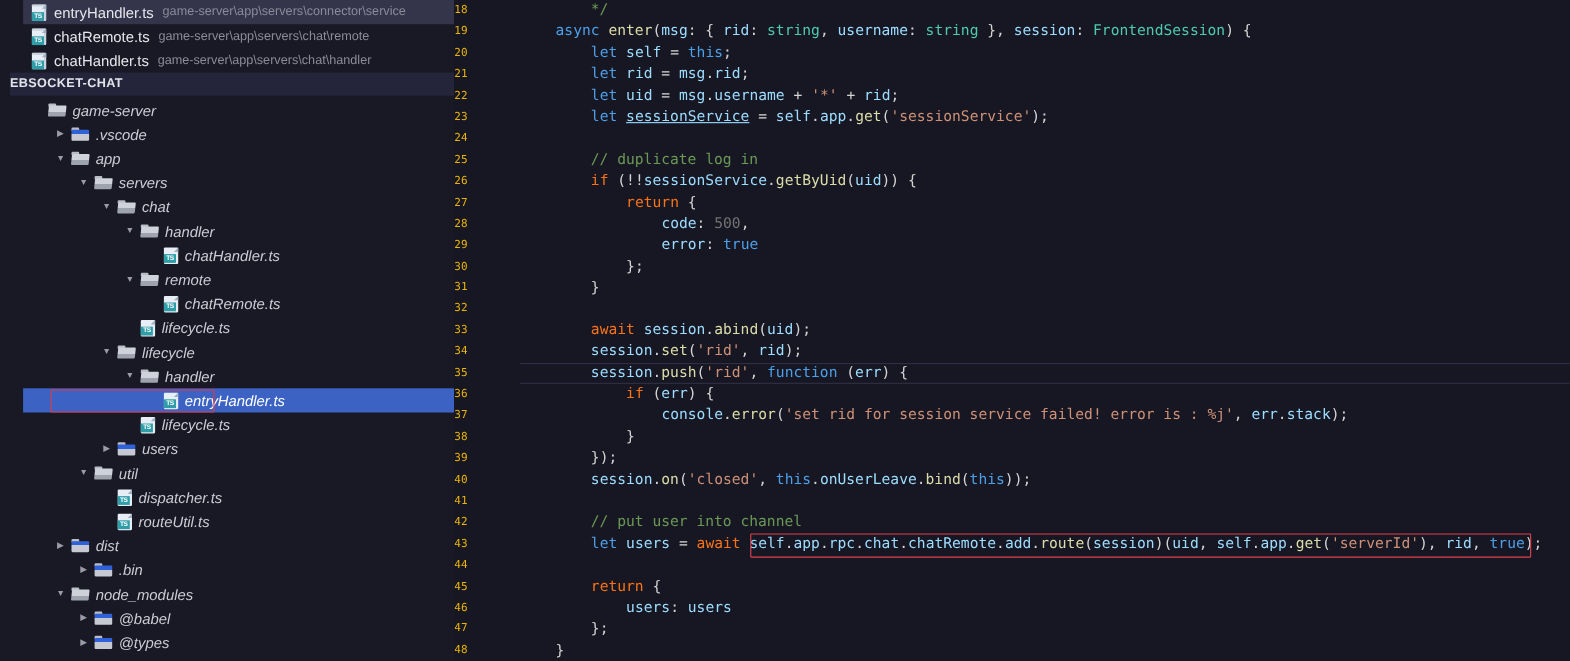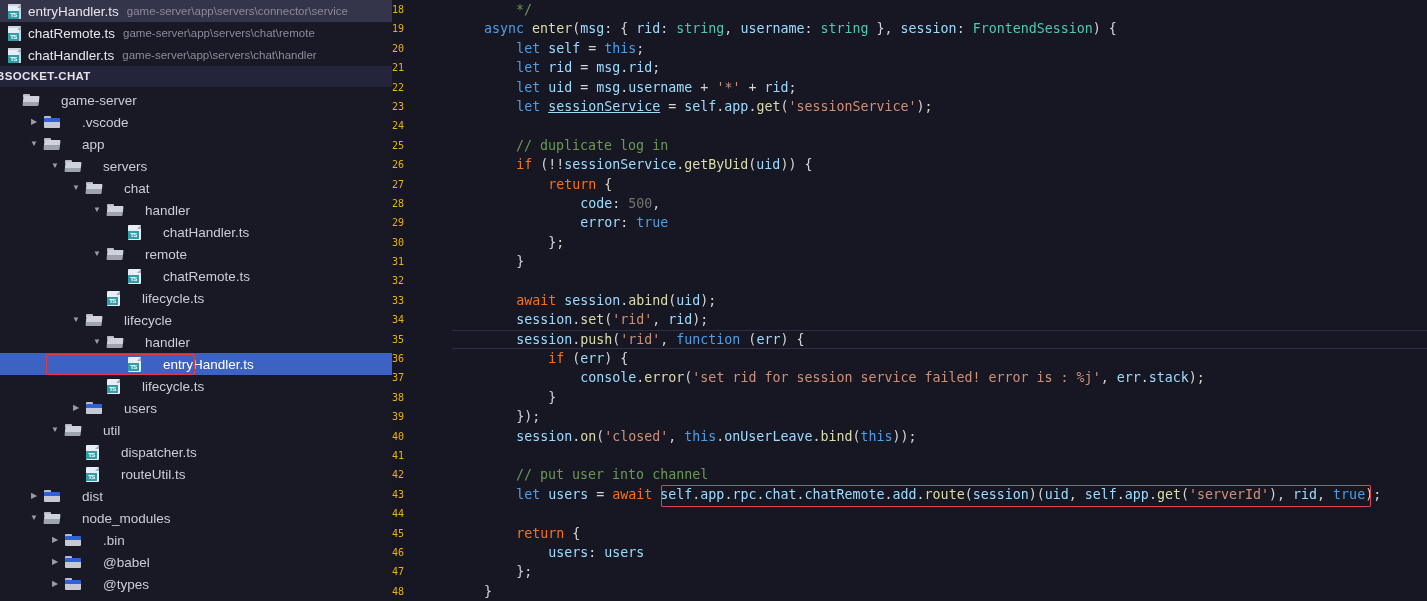--- a/index.html
+++ b/index.html
@@ -7,21 +7,21 @@
     width:1427px;height:601px;overflow:hidden;
     background:#1b1b26;
     font-family:"Liberation Sans",sans-serif;
     -webkit-font-smoothing:antialiased;
   }
   .app{display:flex;width:1427px;height:601px;}
 
   
   .sidebar{
     width:392px;height:601px;background:#191925;
-    position:relative;flex:0 0 392px;overflow:hidden;
+    position:relative;flex:0 0 392px;overflow:hidden;padding-left:21px;
   }
   .qopen{position:relative;}
   .qrow{
     height:22px;display:flex;align-items:center;
     padding-left:8px;font-size:13.5px;color:#d4d4dc;white-space:nowrap;
   }
   .qrow.sel{background:#34344a;}
   .ts-icon{
     width:13px;height:15px;flex:0 0 13px;margin-right:7px;position:relative;
     background:#e8eef5;border-radius:1px;
@@ -70,21 +70,21 @@
     position:absolute;left:0;top:0;width:7px;height:3px;border-radius:1px 1px 0 0;
     background:#b9bcc6;
   }
   .folder.open .body{
     background:linear-gradient(#cfd2da 0 55%,#9fa3ad 55% 100%);
     transform:skewX(-6deg);
   }
   .folder.closed .body{
     background:linear-gradient(#2f62d8 0 38%,#c6c9d2 38% 100%);
   }
-  .tlabel{margin-left:16px;}
+  .tlabel{margin-left:0;font-style:italic;}
   .tfile{
     width:13px;height:15px;flex:0 0 13px;margin-right:6px;position:relative;
     background:#e8eef5;border-radius:1px;
   }
   .tfile:after{
     content:"TS";position:absolute;left:0;bottom:1px;
     width:11px;height:8px;background:#2f9ea8;color:#fff;
     font-size:6px;line-height:8px;text-align:center;font-weight:700;
     letter-spacing:-0.5px;
   }
@@ -332,38 +332,38 @@
           <span style="display: inline-block; flex: 0 0 29px;"></span>
           <span class="twist right"></span>
           <span style="flex: 0 0 5px;"></span>
           <span class="folder closed">
             <span class="tab"></span>
             <span class="body"></span>
           </span>
           <span class="tlabel">dist</span>
         </div>
         <div class="trow">
+          <span style="display: inline-block; flex: 0 0 50px;"></span>
+          <span class="twist right"></span>
+          <span style="flex: 0 0 5px;"></span>
+          <span class="folder closed">
+            <span class="tab"></span>
+            <span class="body"></span>
+          </span>
+          <span class="tlabel">.bin</span>
+        </div>
+        <div class="trow">
           <span style="display: inline-block; flex: 0 0 29px;"></span>
           <span class="twist down"></span>
           <span style="flex: 0 0 5px;"></span>
           <span class="folder open">
             <span class="tab"></span>
             <span class="body"></span>
           </span>
           <span class="tlabel">node_modules</span>
-        </div>
-        <div class="trow">
-          <span style="display: inline-block; flex: 0 0 50px;"></span>
-          <span class="twist right"></span>
-          <span style="flex: 0 0 5px;"></span>
-          <span class="folder closed">
-            <span class="tab"></span>
-            <span class="body"></span>
-          </span>
-          <span class="tlabel">.bin</span>
         </div>
         <div class="trow">
           <span style="display: inline-block; flex: 0 0 50px;"></span>
           <span class="twist right"></span>
           <span style="flex: 0 0 5px;"></span>
           <span class="folder closed">
             <span class="tab"></span>
             <span class="body"></span>
           </span>
           <span class="tlabel">@babel</span>

